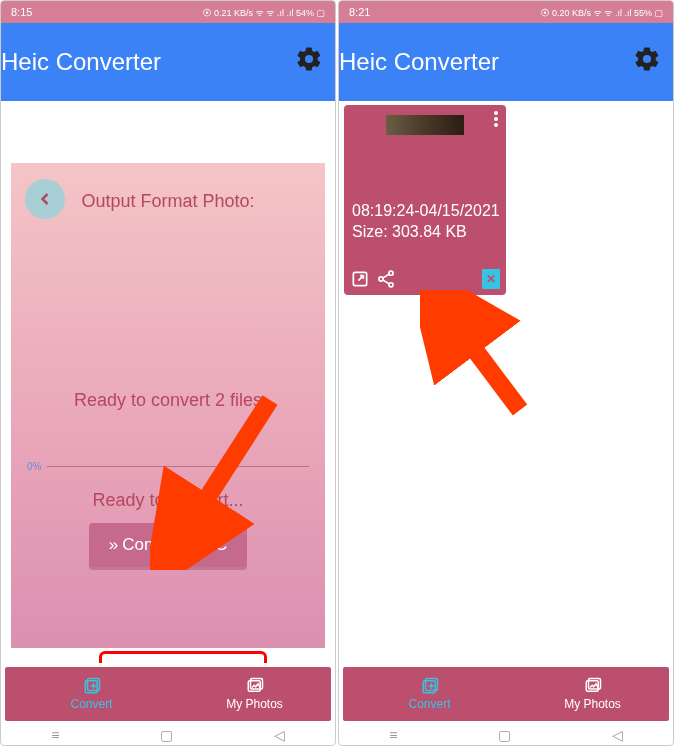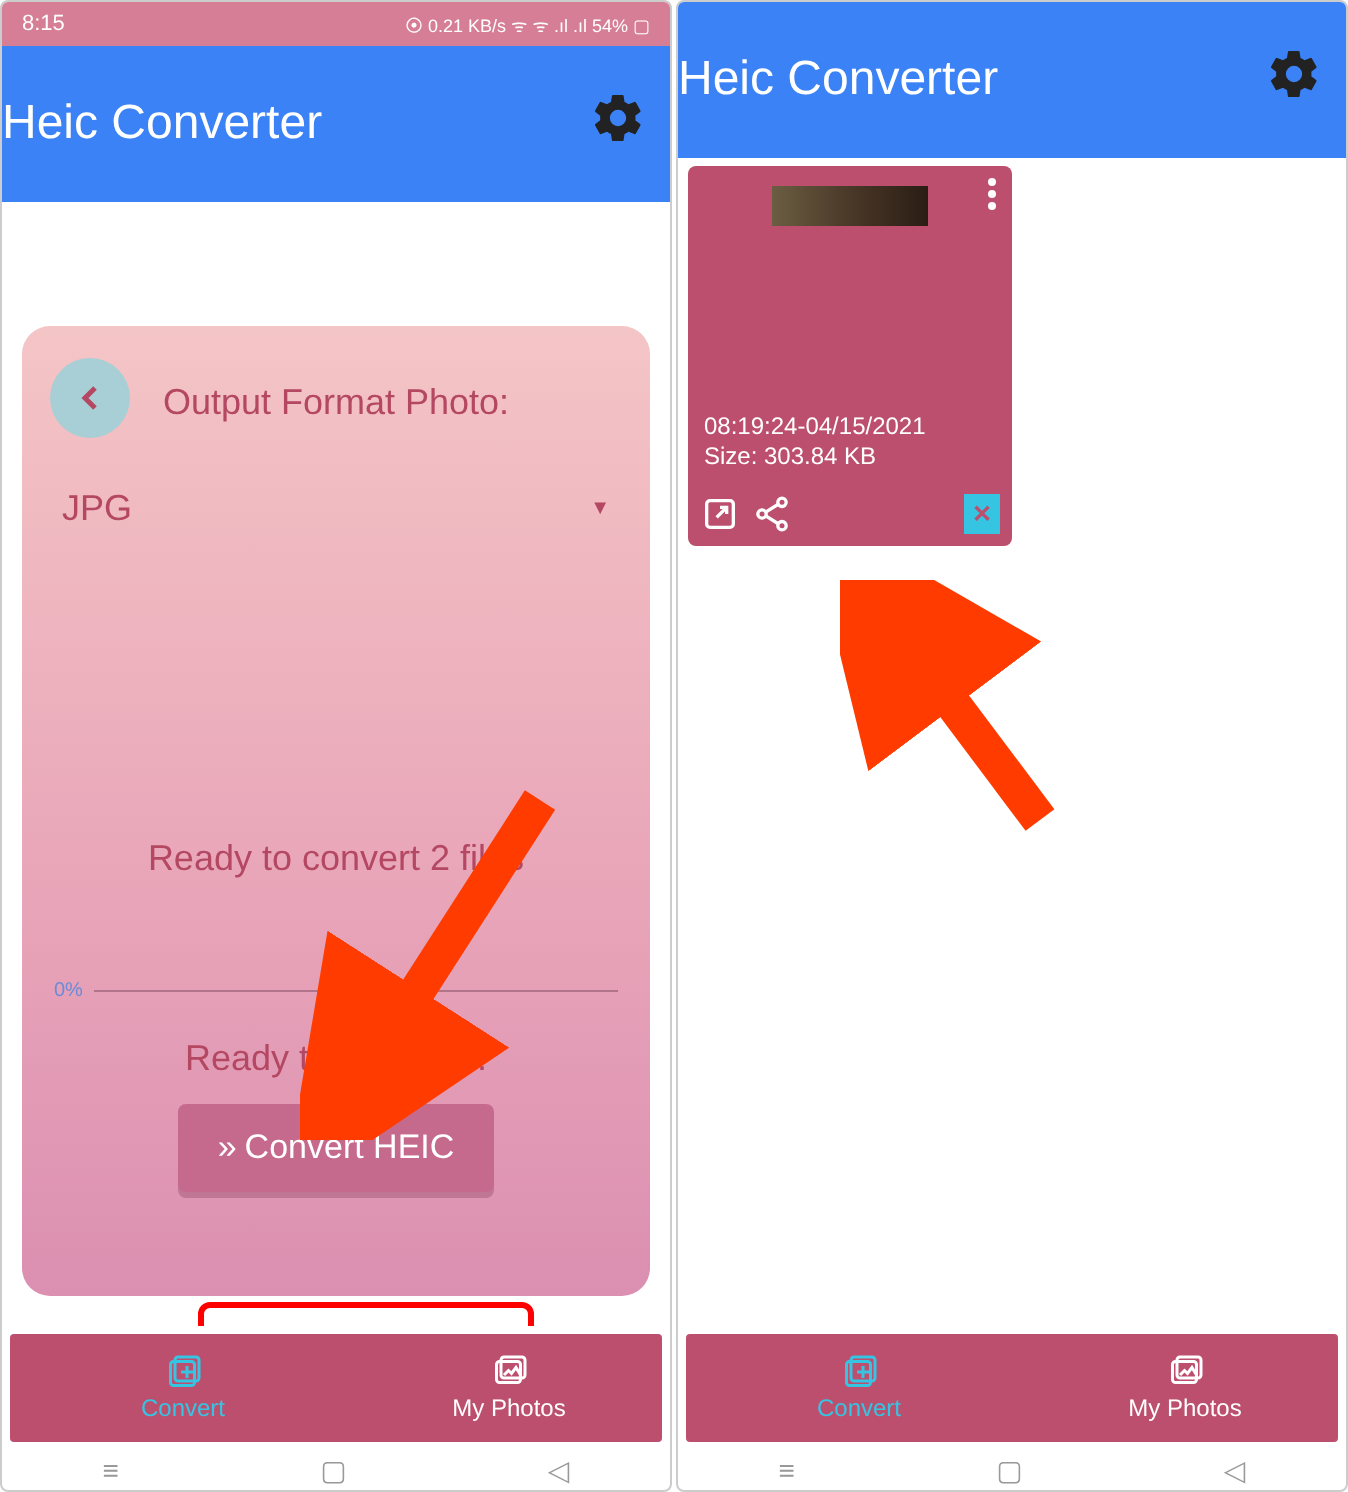--- a/index.html
+++ b/index.html
@@ -60,21 +60,21 @@
     position: relative;
     overflow: hidden;
   }
   .card {
     position: absolute;
     left: 10px;
     right: 10px;
     top: 62px;
     bottom: 15px;
     background: linear-gradient(180deg, #f4c5c6 0%, #e8a4b8 60%, #db8fb1 100%);
-    border-radius: 14px;
+    border-radius: 0;
     padding: 20px 14px;
     display: flex;
     flex-direction: column;
   }
   .back-circle {
     position: absolute;
     left: 14px;
     top: 16px;
     width: 40px;
     height: 40px;
@@ -163,21 +163,21 @@
     width: 78px;
     height: 20px;
     background: linear-gradient(90deg,#6b5d42,#4a3828,#2b1d14);
     margin: 4px auto 0;
   }
   .file-card .more {
     position: absolute; right: 8px; top: 6px;
     display: flex; flex-direction: column; gap: 2px;
   }
   .more div { width: 4px; height: 4px; border-radius: 50%; background: #fff; }
-  .file-meta { position: absolute; bottom: 36px; left: 8px; font-size: 12px; line-height: 1.3; }
+  .file-meta { position: absolute; bottom: 52px; left: 8px; font-size: 16px; line-height: 1.3; }
   .file-actions {
     position: absolute; bottom: 6px; left: 6px; right: 6px;
     display: flex; align-items: center; gap: 6px;
   }
   .trash {
     margin-left: auto;
     width: 18px; height: 20px;
     background: #36c4e3;
     display: flex; align-items: center; justify-content: center;
     color: #bc4f6e; font-weight: bold; font-size: 12px;
@@ -235,24 +235,20 @@
   </div>
   <div class="content">
     <div class="card">
       <div class="back-circle">
         <svg width="20" height="20" viewBox="0 0 24 24" fill="none" stroke="#b44863" stroke-width="3">
             <path d="M15 6l-6 6 6 6"></path>
             <path d="M9 12h0"></path>
           </svg>
       </div>
       <div class="output-label">Output Format Photo:</div>
-      <div class="dropdown">
-        <span>JPG</span>
-        <span style="color:#b44863;font-size:10px;">▼</span>
-      </div>
       <div class="ready-text">Ready to convert 2 files</div>
       <div class="progress-area">
         <span class="progress-pct">0%</span>
         <div class="progress-bar"></div>
       </div>
       <div class="ready-convert">Ready to convert...</div>
       <div class="convert-btn">
         <span>»</span>
         <span>Convert HEIC</span>
       </div>
@@ -278,20 +274,24 @@
     </div>
   </div>
   <div class="sys-nav">
     <span>≡</span>
     <span>▢</span>
     <span>◁</span>
   </div>
 </div>
 
 <div class="phone">
+  <div class="status-bar">
+    <span>8:21</span>
+    <span class="status-icons">⦿ 0.20 KB/s ᯤ ᯤ .ıl .ıl 55% ▢</span>
+  </div>
   <div class="header">
     <span class="header-title">Heic Converter</span>
     <span class="gear">
       <svg viewBox="0 0 24 24" fill="#222">
           <path d="M19.4 13a7.5 7.5 0 0 0 .1-1 7.5 7.5 0 0 0-.1-1l2.1-1.6a.5.5 0 0 0 .1-.6l-2-3.5a.5.5 0 0 0-.6-.2l-2.5 1a7.3 7.3 0 0 0-1.7-1l-.4-2.6a.5.5 0 0 0-.5-.4h-4a.5.5 0 0 0-.5.4L9 5.1a7.3 7.3 0 0 0-1.7 1l-2.5-1a.5.5 0 0 0-.6.2l-2 3.5a.5.5 0 0 0 .1.6L4.4 11a7.5 7.5 0 0 0 0 2l-2.1 1.6a.5.5 0 0 0-.1.6l2 3.5a.5.5 0 0 0 .6.2l2.5-1a7.3 7.3 0 0 0 1.7 1l.4 2.6a.5.5 0 0 0 .5.4h4a.5.5 0 0 0 .5-.4l.4-2.6a7.3 7.3 0 0 0 1.7-1l2.5 1a.5.5 0 0 0 .6-.2l2-3.5a.5.5 0 0 0-.1-.6ZM12 15.5A3.5 3.5 0 1 1 15.5 12 3.5 3.5 0 0 1 12 15.5Z"></path>
         </svg>
     </span>
   </div>
   <div class="content">
     <div class="file-card">

